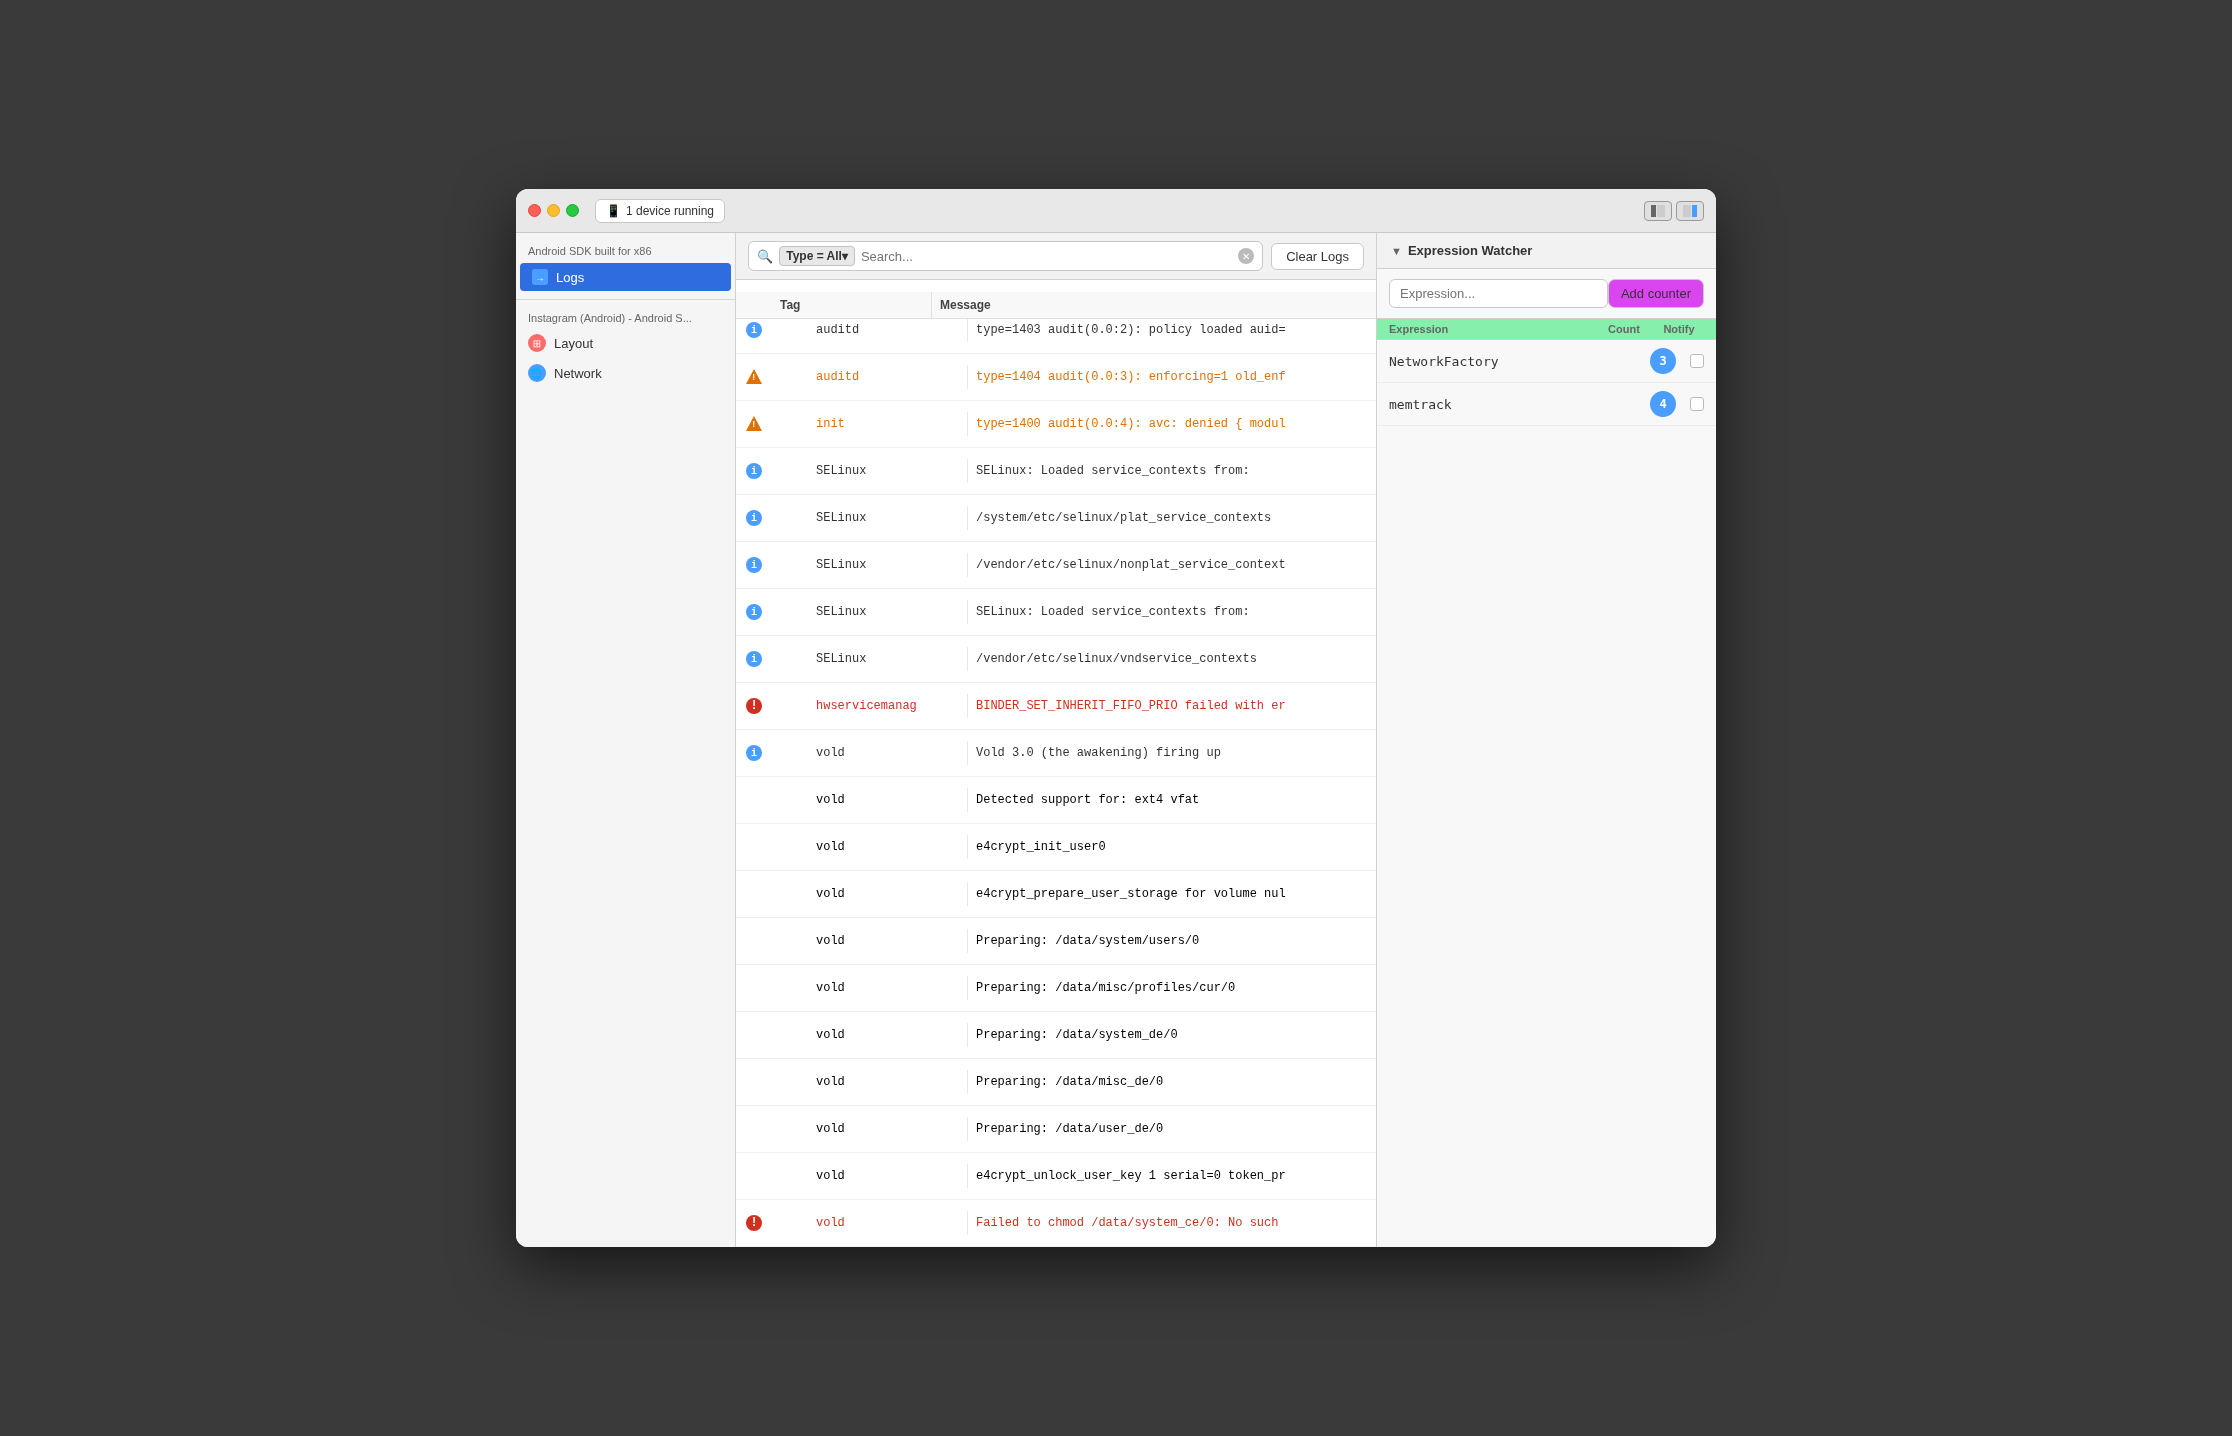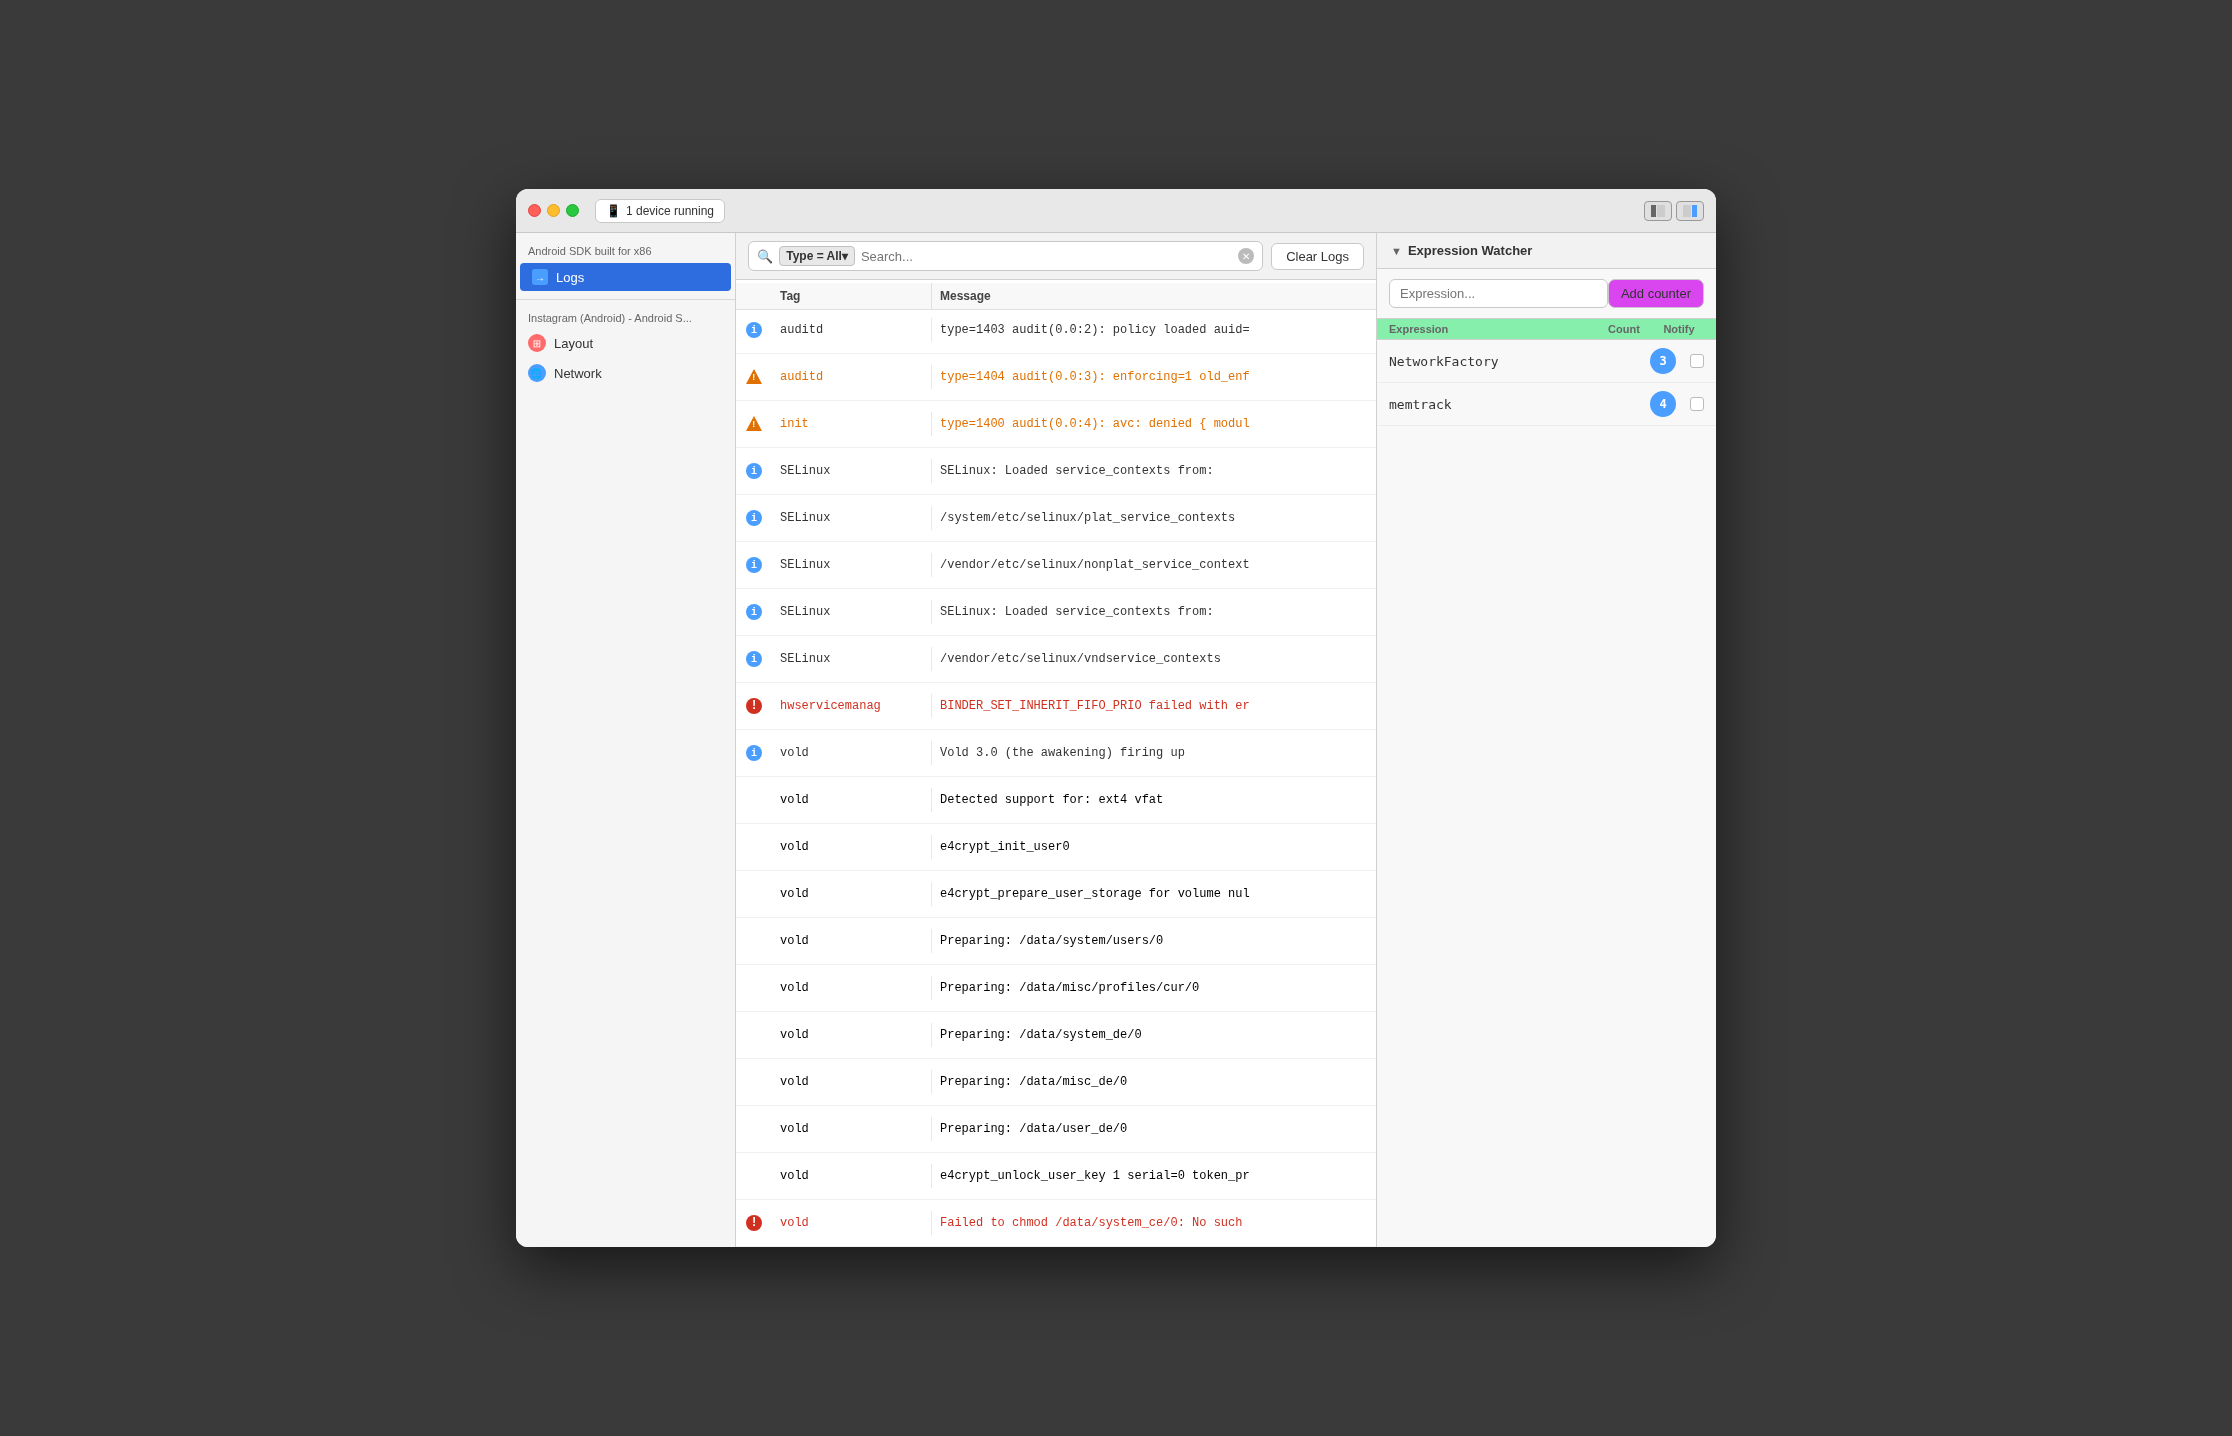--- a/index.html
+++ b/index.html
@@ -216,21 +216,21 @@
       flex: 1;
       overflow-y: auto;
       font-family: "SF Mono", "Monaco", "Menlo", "Courier New", monospace;
       font-size: 12px;
     }
     .log-table-header {
       display: flex;
       background: #f8f8f8;
       border-bottom: 1px solid #e0e0e0;
       position: sticky;
-      top: 3px;
+      top: 12px;
       z-index: 1;
     }
     .log-col-icon { width: 36px; flex-shrink: 0; }
     .log-col-tag { width: 160px; flex-shrink: 0; padding: 6px 8px; font-weight: 600; font-size: 12px; color: #444; border-right: 1px solid #e0e0e0; font-family: -apple-system, sans-serif; }
     .log-col-msg { flex: 1; padding: 6px 8px; font-weight: 600; font-size: 12px; color: #444; font-family: -apple-system, sans-serif; }
     .log-row {
       display: flex;
       align-items: center;
       border-bottom: 1px solid #f0f0f0;
       min-height: 28px;
@@ -260,20 +260,21 @@
       font-size: 12px; font-weight: bold;
     }
     .log-cell-tag {
       width: 160px;
       flex-shrink: 0;
       padding: 5px 8px;
       border-right: 1px solid #e8e8e8;
       overflow: hidden;
       text-overflow: ellipsis;
       white-space: nowrap;
+      margin-left: 36px;
     }
     .log-cell-msg {
       flex: 1;
       padding: 16px 8px;
       overflow: hidden;
       text-overflow: ellipsis;
       white-space: nowrap;
     }
     .expression-panel {
       width: 340px;

